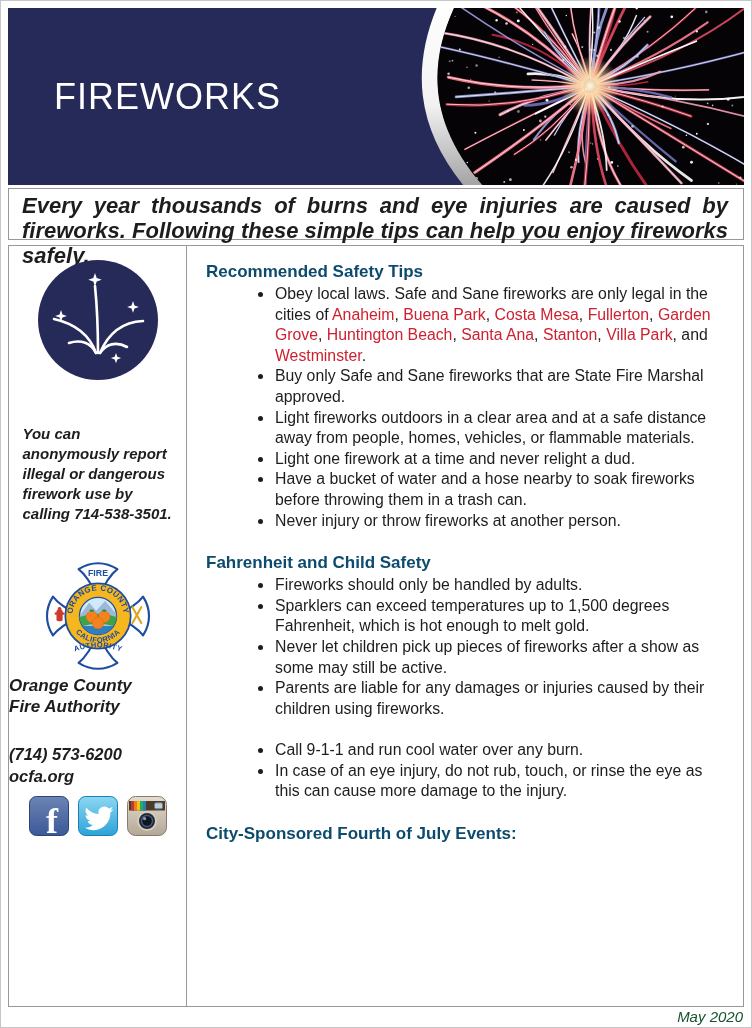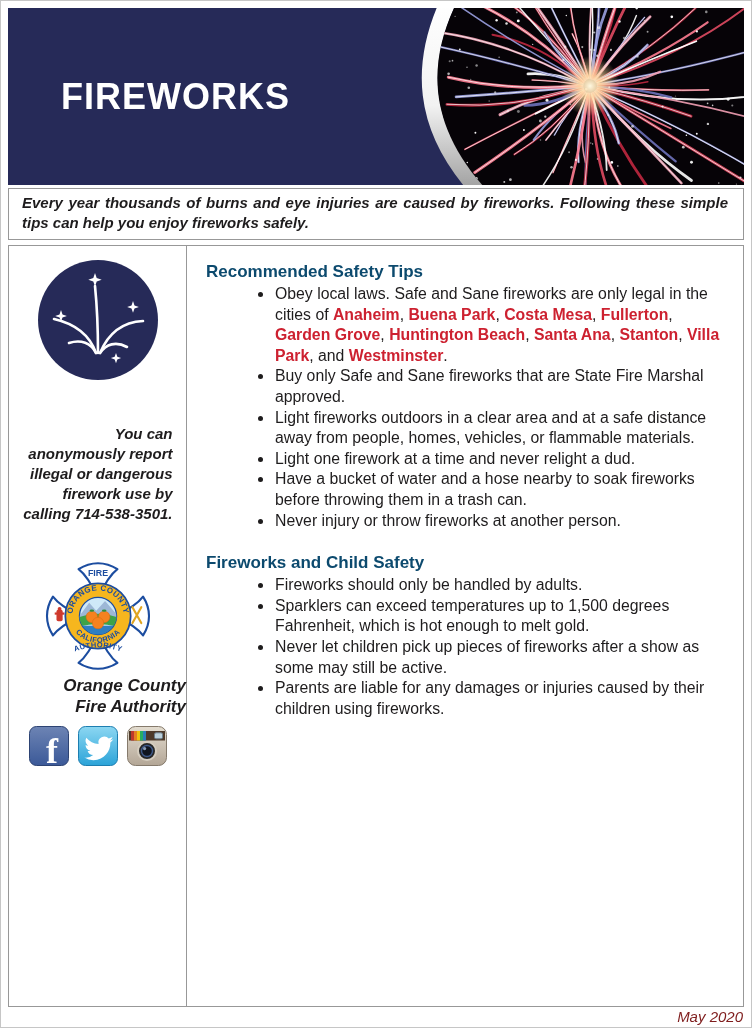--- a/index.html
+++ b/index.html
@@ -17,52 +17,52 @@
 
   
   .hdr {
     position: relative;
     height: 177px;
     background: #262a58;
     overflow: hidden;
   }
   .hdr-title {
     position: absolute;
-    left: 53px; top: 68px;
-    font-size: 36px; font-weight: bold;
+    left: 46px; top: 68px;
+    font-size: 36px; font-weight: normal;
     letter-spacing: 1px;
     color: #fff;
   }
   .hdr-photo { position:absolute; top:0; right:0; width:352px; height:177px; }
 
   
   .intro {
     margin-top: 3px;
     border: 1px solid #989898;
     height: 52px;
     padding: 4px 15px 0 13px;
-    font-size: 15px; line-height: 20px;
+    font-size: 22px; line-height: 25px;
     font-weight: bold; font-style: italic;
     text-align: justify;
     color:#1e1c1d;
   }
 
   
   .main {
     margin-top: 5px;
     border: 1px solid #989898;
     height: 762px;
     display: flex;
   }
 
   
   .side {
     width: 178px;
     border-right: 1px solid #989898;
-    text-align: right;
+    text-align: left;
     padding-top: 12px;
     flex: none;
   }
   .circle-logo { width:124px; height:124px; margin: 0 auto; display:block; }
   .report-note {
     width: 150px; margin: 42px auto 0;
     font-size: 15px; line-height: 20px;
     font-weight: bold; font-style: italic;
   }
   .badge-svg { display:block; margin: 37px auto 0; }
@@ -79,30 +79,30 @@
   
   .content {
     flex: 1;
     padding: 15px 16px 0 19px;
     font-size: 15.8px; line-height: 20.6px;
   }
   .section { margin-bottom: 21px; }
   .section h3 { font-size: 17px; line-height: 21px; margin: 0 0 2px 0; color:#0c4a6e; }
   .section ul { margin: 0; padding-left: 68px; list-style: disc; }
   .section li { padding-left: 1px; }
-  .city { color:#cd2130; font-weight: bold; }
+  .city { color:#cd2130; font-weight: normal; }
   .b { font-weight: bold; }
 
   
   .date {
     margin-top: 1px;
     text-align: right;
     font-style: italic;
     font-size: 15px;
-    color: #7f1d1d;
+    color: #14532d;
     padding-right: 1px;
   }
 </style>
 </head>
 <body>
 
 <div class="page">
 
   <div class="hdr">
     <svg class="hdr-photo" id="fw-photo" viewBox="0 0 352 177" aria-hidden="true">
@@ -397,20 +397,24 @@
         <text font-size="8.5" font-weight="bold" fill="#1c4da0" letter-spacing="0.5">
           <textPath href="#arcA" startOffset="50%" text-anchor="middle">AUTHORITY</textPath>
         </text>
       </svg>
 
       <div class="org-name">
         <div>Orange County</div>
         <div>Fire Authority</div>
       </div>
 
+      <div class="contact">
+        <div>(714) 573-6200</div>
+        <div>ocfa.org</div>
+      </div>
 
       <div class="social">
         <span class="si">
           <svg viewBox="0 0 40 40">
             <defs>
               <linearGradient id="gfb" x1="0" y1="0" x2="0" y2="1">
                 <stop offset="0" stop-color="#6d84b4"></stop>
                   <stop offset="1" stop-color="#3b5998"></stop>
               </linearGradient>
               <clipPath id="fbclip">
@@ -465,30 +469,35 @@
           <ul>
             <li><span>Obey local laws. Safe and Sane fireworks are only legal in the cities of </span><span class="city">Anaheim</span><span>, </span><span class="city">Buena Park</span><span>, </span><span class="city">Costa Mesa</span><span>, </span><span class="city">Fullerton</span><span>, </span><span class="city">Garden Grove</span><span>, </span><span class="city">Huntington Beach</span><span>, </span><span class="city">Santa Ana</span><span>, </span><span class="city">Stanton</span><span>, </span><span class="city">Villa Park</span><span>, and </span><span class="city">Westminster</span><span>.</span></li>
             <li>Buy only Safe and Sane fireworks that are State Fire Marshal approved.</li>
             <li>Light fireworks outdoors in a clear area and at a safe distance away from people, homes, vehicles, or flammable materials.</li>
             <li>Light one firework at a time and never relight a dud.</li>
             <li>Have a bucket of water and a hose nearby to soak fireworks before throwing them in a trash can.</li>
             <li>Never injury or throw fireworks at another person.</li>
           </ul>
         </div>
         <div class="section">
-          <h3>Fireworks and Child Safety</h3>
+          <h3>Fahrenheit and Child Safety</h3>
           <ul>
             <li>Fireworks should only be handled by adults.</li>
             <li>Sparklers can exceed temperatures up to 1,500 degrees Fahrenheit, which is hot enough to melt gold.</li>
             <li>Never let children pick up pieces of fireworks after a show as some may still be active.</li>
             <li>Parents are liable for any damages or injuries caused by their children using fireworks.</li>
           </ul>
         </div>
         <div class="section">
+          <ul>
+            <li>Call 9-1-1 and run cool water over any burn.</li>
+            <li>In case of an eye injury, do not rub, touch, or rinse the eye as this can cause more damage to the injury.</li>
+          </ul>
         </div>
         <div class="section">
+          <h3>City-Sponsored Fourth of July Events:</h3>
         </div>
       </div>
   </div>
 
   <div class="date">May 2020</div>
 
 </div>
 
 </body></html>

